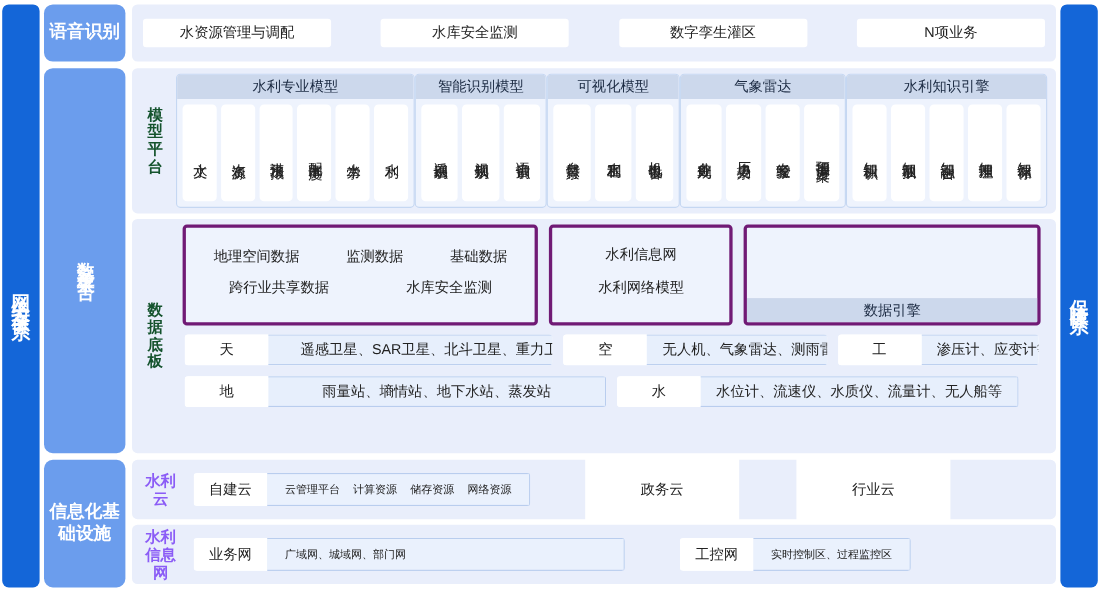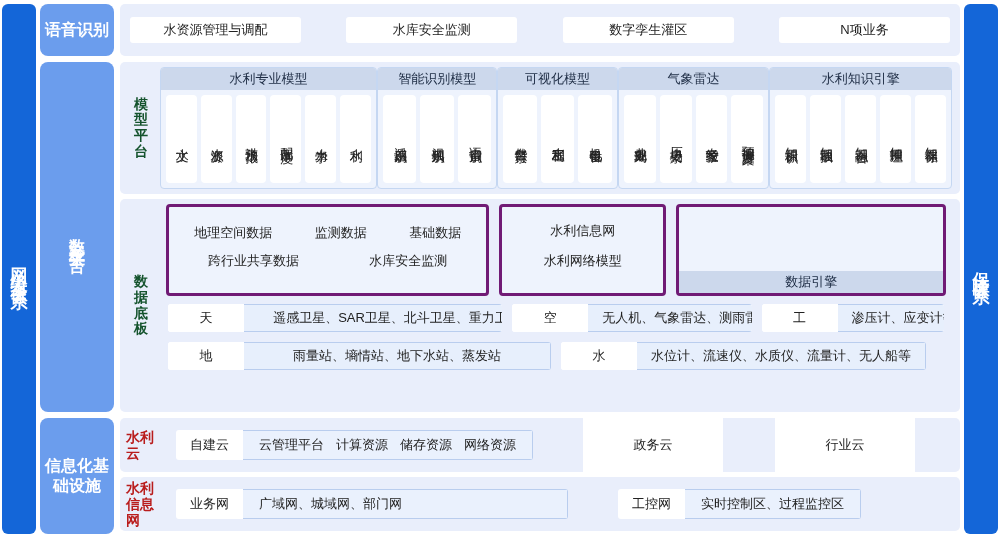--- a/index.html
+++ b/index.html
@@ -125,32 +125,32 @@
   }
   .pill-val{
     background:#e7effc;border:1px solid #b9cdee;border-left:none;
     padding:0 14px;display:flex;align-items:center;
     font-size:13px;color:#222;white-space:nowrap;
   }
 
   
   .infra-strip{height:54px;padding:0 6px;gap:10px;}
   .infra-label{
-    flex:0 0 40px;width:40px;color:#b91c1c;font-weight:bold;font-size:14px;
-    line-height:1.15;text-align:left;
+    flex:0 0 40px;width:40px;color:#8b5cf6;font-weight:bold;font-size:14px;
+    line-height:1.15;text-align:center;
   }
   .cloud-pill{display:flex;align-items:stretch;height:30px;border-radius:3px;overflow:hidden;}
   .cloud-key{
     background:#fff;padding:0 14px;display:flex;align-items:center;
     font-size:13px;color:#222;white-space:nowrap;
   }
   .cloud-val{
     background:#eaf1fd;border:1px solid #b9cdee;border-left:none;
     padding:0 16px;display:flex;align-items:center;gap:12px;
-    font-size:13px;color:#222;white-space:nowrap;
+    font-size:10px;color:#222;white-space:nowrap;
   }
   .plain-card{
     background:#fff;border-radius:3px;height:30px;min-width:96px;padding:16px 22px;
     display:flex;align-items:center;justify-content:center;
     font-size:13px;color:#222;white-space:nowrap;
   }
   .spacer{flex:1 1 auto;}
 </style>
 </head>
 <body>

